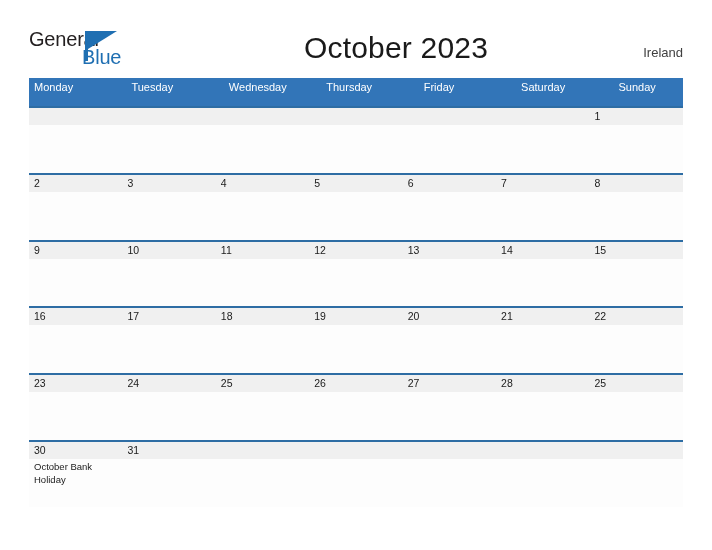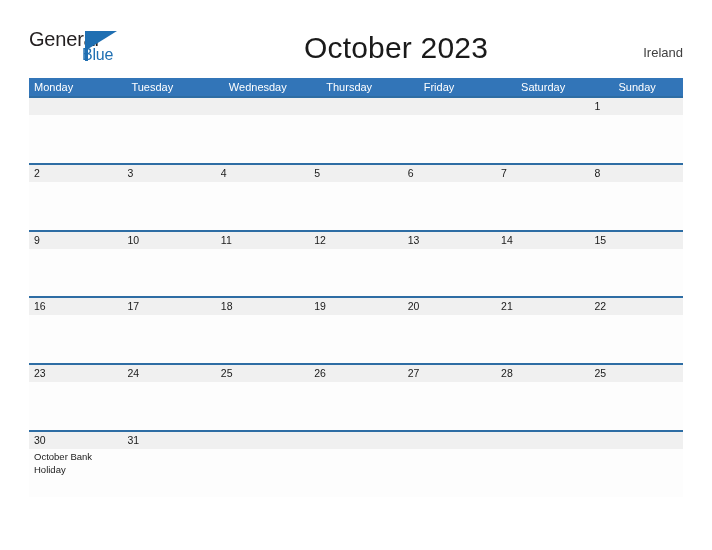--- a/index.html
+++ b/index.html
@@ -60,21 +60,21 @@
     left: 56px;
     top: 2px;
     width: 3px;
     height: 30px;
     background: #1f6fb2;
   }
   .logo-row2 {
     position: absolute;
     left: 53px;
     top: 18px;
-    font-size: 16px;
+    font-size: 20px;
     color: #1f6fb2;
     letter-spacing: -0.2px;
     white-space: nowrap;
   }
 
   .title {
     position: absolute;
     left: 0;
     top: 31px;
     width: 712px;
@@ -98,21 +98,21 @@
   
   .calendar {
     position: absolute;
     left: 29px;
     top: 78px;
     width: 654px;
   }
   .dow-row {
     display: flex;
     width: 654px;
-    height: 18px;
+    height: 28px;
     background: #3275b8;
     gap: 28px;
   }
   .dow-cell {
     flex: 1 1 0;
     font-size: 11px;
     color: #ffffff;
     line-height: 18px;
     padding-left: 5px;
     box-sizing: border-box;

